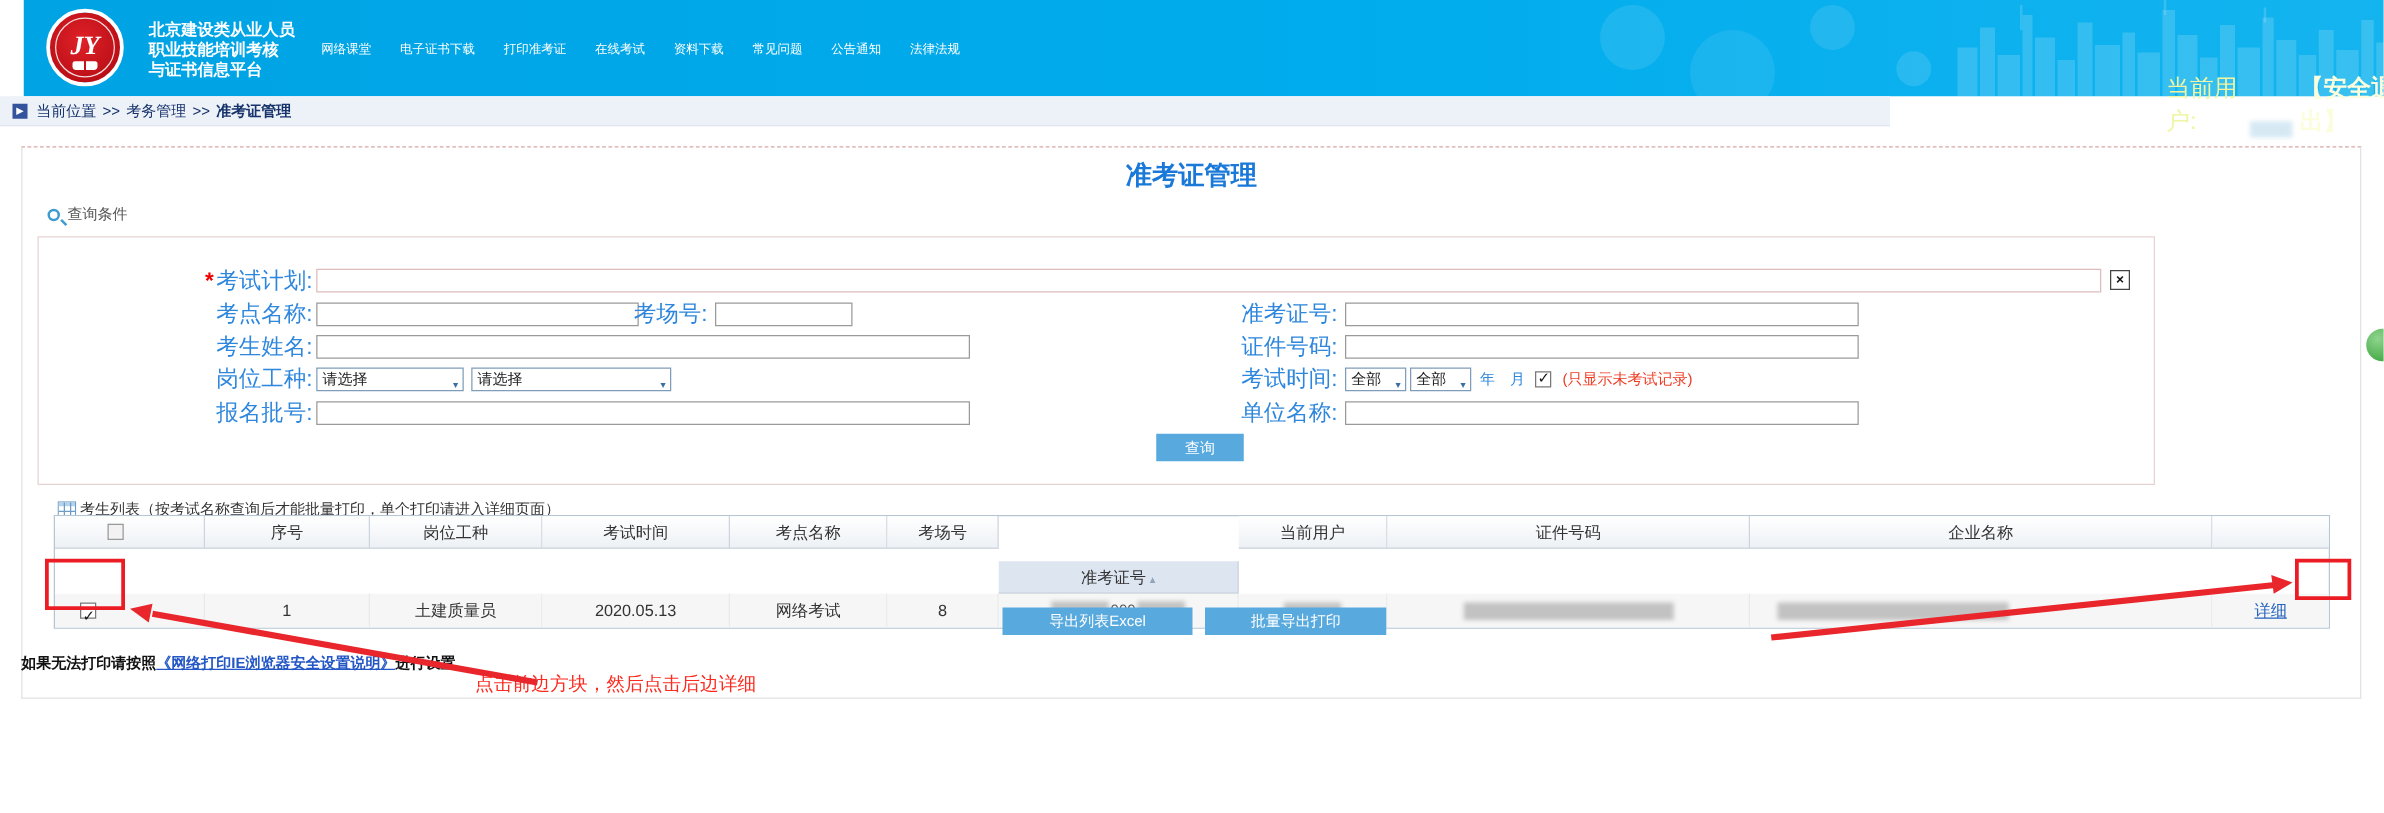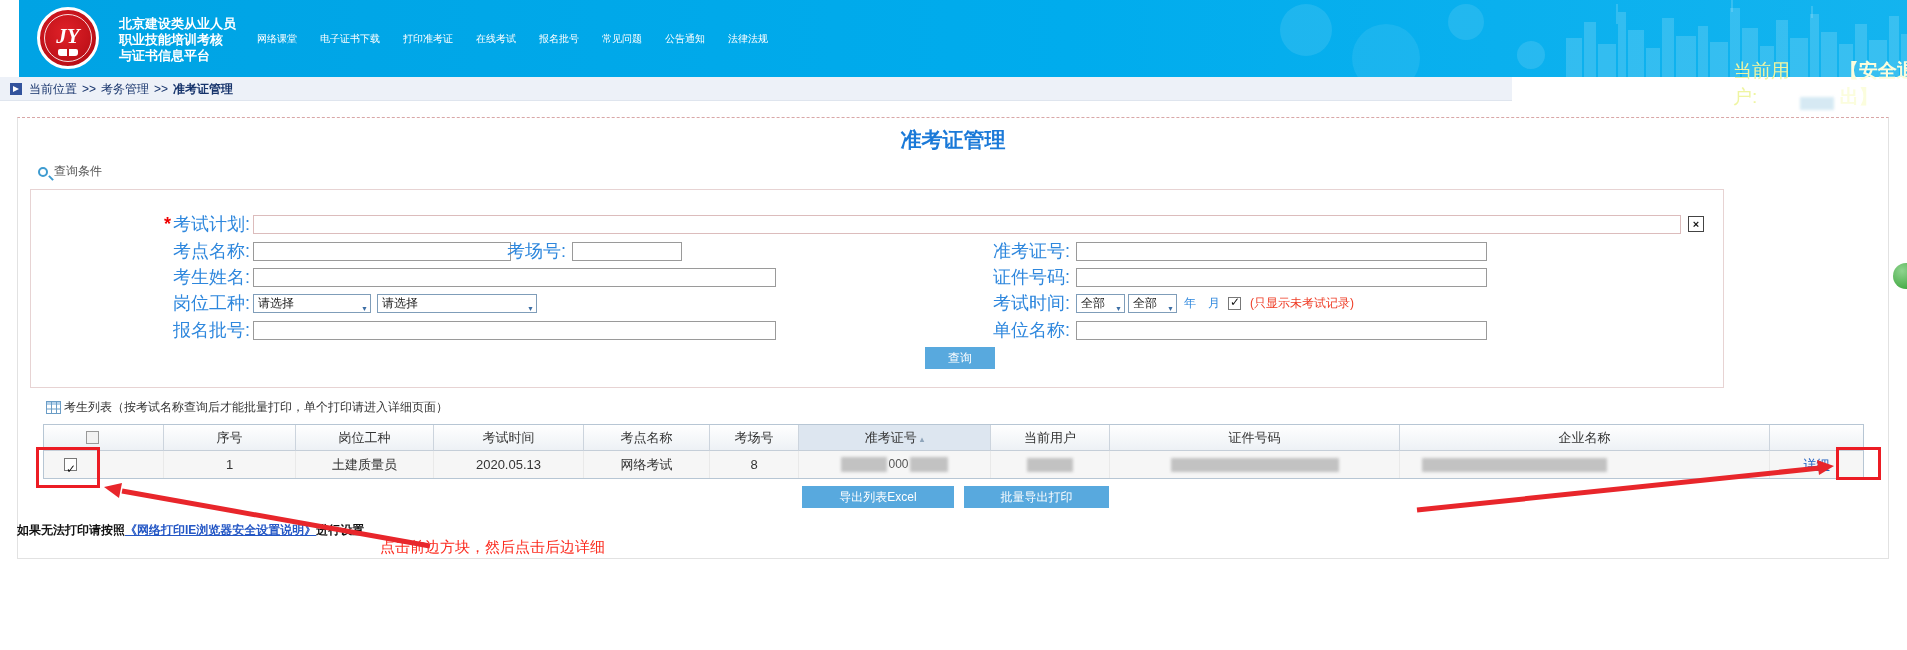--- a/index.html
+++ b/index.html
@@ -68,26 +68,26 @@
   .unit { position:absolute; height:19px; line-height:19px; font-size:12px; color:#2e87dd; }
   .hint { position:absolute; height:19px; line-height:19px; font-size:12px; color:#ee3b24; }
   .xbtn { position:absolute; width:16px; height:16px; border:1px solid #444; background:#fff;
           font-size:11px; font-weight:bold; line-height:14px; text-align:center; color:#111; cursor:pointer; }
   .btn  { position:absolute; background:#58a9de; color:#fff; font-size:12px; text-align:center;
           border:none; cursor:pointer; font-family:inherit; }
 
   
   #lsec { position:absolute; left:64px; top:399px; font-size:12px; color:#333; }
   #lic  { position:absolute; left:46px; top:401px; }
-  #tbl { position:absolute; left:43px; top:424px; width:1821px; border:1px solid #b7c6d4; background:#fff; }
+  #tbl { position:absolute; left:43px; top:412px; width:1821px; border:1px solid #b7c6d4; background:#fff; }
   .thead, .trow { display:flex; }
   .th { height:26px; line-height:26px; text-align:center; font-size:13px; color:#333;
         background:linear-gradient(#ffffff,#edf1f5); border-right:1px solid #ccd4dd;
         border-bottom:1px solid #c5ced8; overflow:hidden; }
-  .th.sorted { background:#dde6f0; }
+  .th.sorted { background:#dde6f0;margin-top:36px; }
   .td { height:27px; line-height:27px; text-align:center; font-size:13px; color:#333;
         background:#f6f6f6; border-right:1px solid #e9e9e9; display:flex; align-items:center;
         justify-content:center; overflow:hidden; }
   .c0{width:120px;} .c1{width:132px;} .c2{width:138px;} .c3{width:150px;} .c4{width:126px;}
   .c5{width:89px;}  .c6{width:192px;} .c7{width:119px;} .c8{width:290px;} .c9{width:370px;} .c10{width:93px; border-right:none;}
   .cbcell { display:flex; align-items:center; }
   .sortic { font-size:9px; color:#8fa5ba; margin-left:3px; }
   .blur { background:#c2c2c2; filter:blur(1.6px); border-radius:1px; }
   .detail-link { color:#2563c0; text-decoration:underline; font-size:13px; cursor:pointer; }
 
@@ -146,21 +146,21 @@
     <div id="org">
       <div>北京建设类从业人员</div>
       <div>职业技能培训考核</div>
       <div>与证书信息平台</div>
     </div>
     <div id="nav">
       <span>网络课堂</span>
       <span>电子证书下载</span>
       <span>打印准考证</span>
       <span>在线考试</span>
-      <span>报名批号</span>
+      <span>资料下载</span>
       <span>常见问题</span>
       <span>公告通知</span>
       <span>法律法规</span>
     </div>
     <div id="userbar">
       <span class="ulab">当前用户:</span>
       <span class="ublur"></span>
       <span class="ulogout">【安全退出】</span>
     </div>
   </div>

